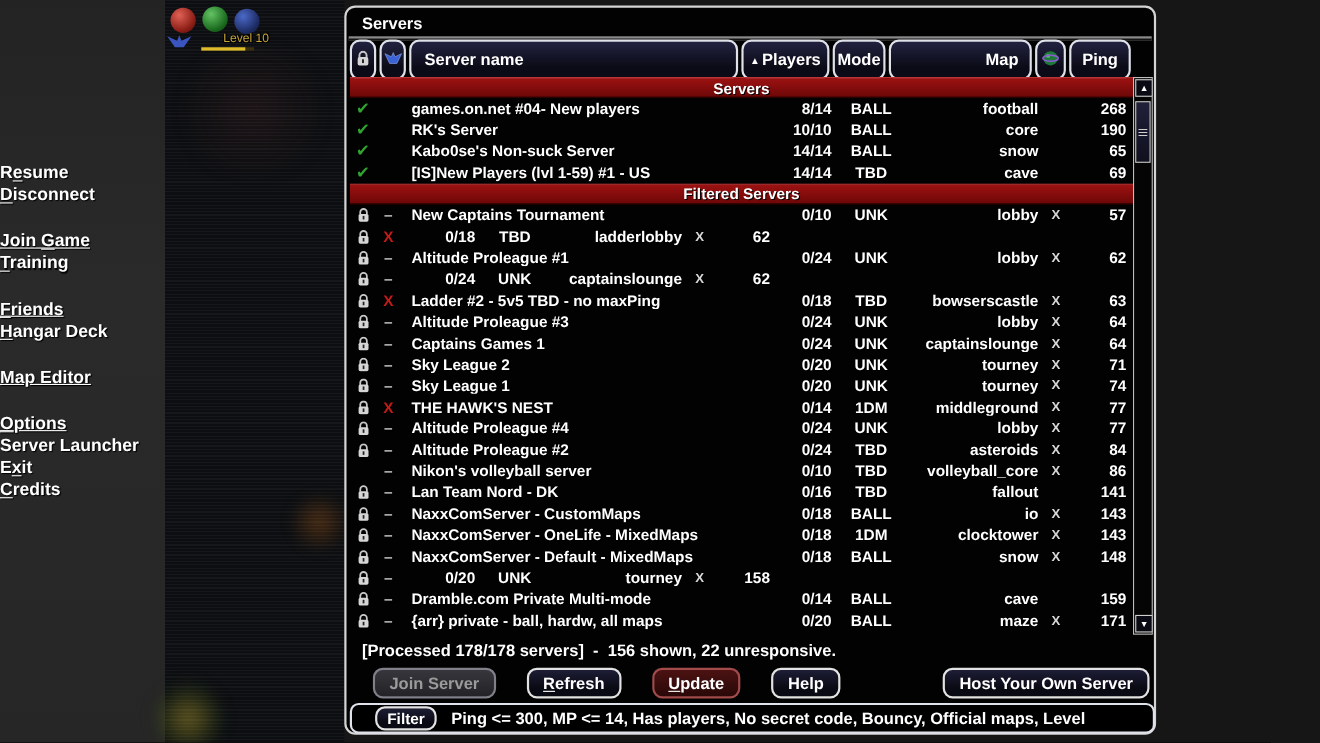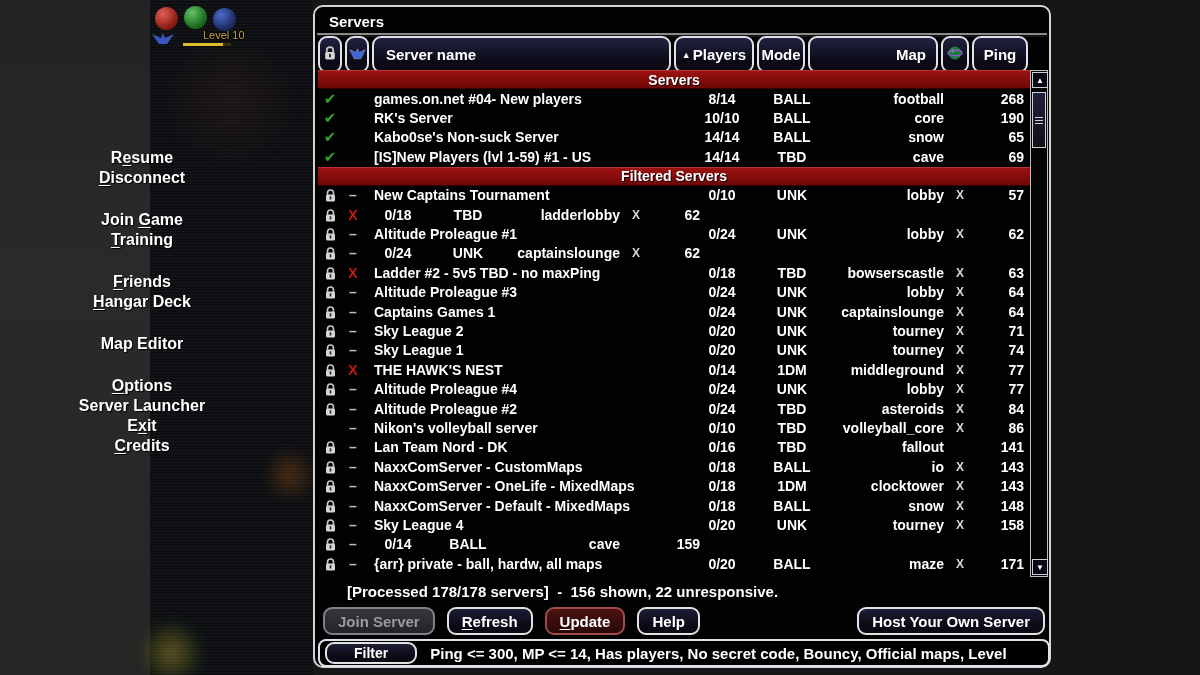--- a/index.html
+++ b/index.html
@@ -29,23 +29,23 @@
   .orb.green{left:184px;top:6px;background:radial-gradient(circle at 35% 30%,#63c263,#1b6b1f 65%,#0a3a0d);}
   .orb.blue{left:213px;top:8px;background:radial-gradient(circle at 35% 30%,#4a69c9,#1d2b62 65%,#0d1433);}
   .hud-eagle{position:absolute;left:151px;top:31px;}
   .hud-level{position:absolute;left:180px;top:29px;font-size:11px;font-weight:normal;color:#c7a43c;
     text-shadow:1px 1px 0 #000,-1px 1px 0 #000,1px -1px 0 #000;margin-left:23px;}
   .hud-xp-track{position:absolute;left:183px;top:43px;width:48px;height:3px;background:#3a3010;}
   .hud-xp-fill{height:3px;background:#ddbb2d;}
 
   
   .menu{position:absolute;left:0;top:148px;width:284px;}
-  .menu-item{display:block;text-align:center;font-size:16px;font-weight:bold;color:#fff;
+  .menu-item{display:block;text-align:left;font-size:16px;font-weight:bold;color:#fff;
     line-height:20px;cursor:pointer;text-shadow:1px 1px 1px #000;}
-  .menu-item.gap{margin-top:22px;}
+  .menu-item.gap{margin-top:22px;text-decoration:underline;}
   .menu-item u{text-underline-offset:2px;}
 
   
   .panel{position:absolute;left:313px;top:5px;width:738px;height:663px;box-sizing:border-box;
     background:#020202;border:2px solid #d4d4d4;border-radius:10px;}
   .panel-title{position:absolute;left:14px;top:6px;font-size:15px;font-weight:bold;color:#fff;}
   .title-sep{position:absolute;left:2px;top:26px;width:730px;height:2px;background:#8a8a8a;border-bottom:2px solid #141414;}
 
   
   .hdr{position:absolute;left:3px;top:32px;width:710px;height:31px;display:flex;gap:3px;align-items:center;}
@@ -65,21 +65,21 @@
   
   .list{position:absolute;left:3px;top:63px;width:712px;height:507px;overflow:hidden;}
   .red-bar{height:19px;display:flex;align-items:center;justify-content:center;
     background:linear-gradient(180deg,#9c1212,#6e0707);border-top:1px solid #b33;border-bottom:1px solid #300;
     color:#fff;font-size:14px;font-weight:bold;box-sizing:border-box;}
   .srow{height:19.4px;display:flex;align-items:center;color:#fff;font-size:14px;font-weight:bold;cursor:pointer;}
   .srow>span{box-sizing:border-box;white-space:nowrap;overflow:hidden;text-shadow:1px 1px 0 rgba(0,0,0,.9);}
   .c-lock{width:24px;text-align:center;}
   .c-flag{width:22px;text-align:center;}
   .c-name{flex:1;padding-left:10px;text-align:left;}
-  .c-players{width:80px;text-align:center;padding-right:12px;}
+  .c-players{width:80px;text-align:right;padding-right:12px;}
   .c-mode{width:48px;text-align:center;}
   .c-map{width:130px;text-align:right;padding-right:2px;}
   .c-x{width:28px;text-align:center;font-size:12px;color:#d8d8d8;}
   .c-ping{width:56px;text-align:right;padding-right:6px;}
   .chk{color:#2fa52f;font-size:15px;}
   .dash{color:#b9b9b9;}
   .redx{color:#c61a1a;}
   .lockic svg{vertical-align:-2px;}
 
   
@@ -87,34 +87,34 @@
     background:#050505;border:1px solid #bdbdbd;}
   .sc-btn{position:absolute;left:1px;width:14px;height:14px;background:#0a0a14;border:1px solid #cfcfcf;
     display:flex;align-items:center;justify-content:center;color:#fff;font-size:8px;cursor:pointer;}
   .sc-up{top:1px;} .sc-down{bottom:1px;}
   .sc-thumb{position:absolute;left:1px;top:21px;width:14px;height:56px;box-sizing:border-box;
     background:linear-gradient(180deg,#20203a,#10101e);border:1px solid #cfcfcf;cursor:pointer;}
   .sc-grip{position:absolute;left:2px;right:2px;top:24px;height:8px;
     background:repeating-linear-gradient(180deg,#cfcfcf 0 1px,transparent 1px 3px);}
 
   
-  .status{position:absolute;left:32px;top:576px;color:#fff;font-size:15px;font-weight:bold;white-space:pre;}
+  .status{position:absolute;left:14px;top:576px;color:#fff;font-size:15px;font-weight:bold;white-space:pre;}
   .btn-row{position:absolute;left:8px;top:600px;width:722px;display:flex;gap:12px;align-items:center;}
   .btn{box-sizing:border-box;height:28px;padding:0 13px;border:2px solid #e2e2e2;border-radius:9px;
     background:linear-gradient(180deg,#1d1d36,#0a0a14 70%);color:#fff;font-size:15px;font-weight:bold;
-    display:flex;align-items:center;cursor:pointer;white-space:nowrap;}
+    display:flex;align-items:center;cursor:pointer;white-space:nowrap;margin-left:16px;}
   .btn u{text-underline-offset:2px;}
   .btn-disabled{border-color:#80808a;background:linear-gradient(180deg,#36363c,#232327);color:#9b9b9b;cursor:default;}
   .btn-update{border-color:#a34b4b;background:linear-gradient(180deg,#4b1212,#2a0808);}
   .btn-host{margin-left:auto;}
 
   
   .filter-bar{position:absolute;left:3px;top:632px;width:732px;height:28px;box-sizing:border-box;
     border:2px solid #dfe2ea;border-radius:8px;background:#000;display:flex;align-items:center;gap:13px;padding:0 5px;}
-  .filter-btn{height:22px;padding:0 27px;font-size:14px;}
+  .filter-btn{height:22px;padding:0 9px;font-size:14px;}
   .filter-text{color:#fff;font-size:15px;font-weight:bold;white-space:nowrap;}
 </style>
 </head>
 <body>
 
 <div class="bg-left-strip"></div>
 <div class="bg-game">
   <div class="blob dim1"></div>
   <div class="blob orange"></div>
   <div class="blob coin"></div>
@@ -466,34 +466,34 @@
           <span class="c-x">X</span>
           <span class="c-ping">148</span>
         </div>
         <div class="srow">
           <span class="c-lock"><span class="lockic"><svg width="11" height="13" viewBox="0 0 11 13">
                 <path d="M2.5 6V4a3 3 0 0 1 6 0v2" fill="none" stroke="#c9c9c9" stroke-width="1.6"></path>
                 <rect x="1" y="5.5" width="9" height="7" rx="1.5" fill="#d6d6d6"></rect>
                 <rect x="4.7" y="7.3" width="1.6" height="3.2" fill="#222"></rect>
               </svg></span></span>
           <span class="c-flag"><span class="dash">–</span></span>
-          <span class="c-name">Sky League 4</span>
           <span class="c-players">0/20</span>
           <span class="c-mode">UNK</span>
           <span class="c-map">tourney</span>
           <span class="c-x">X</span>
           <span class="c-ping">158</span>
         </div>
         <div class="srow">
           <span class="c-lock"><span class="lockic"><svg width="11" height="13" viewBox="0 0 11 13">
                 <path d="M2.5 6V4a3 3 0 0 1 6 0v2" fill="none" stroke="#c9c9c9" stroke-width="1.6"></path>
                 <rect x="1" y="5.5" width="9" height="7" rx="1.5" fill="#d6d6d6"></rect>
                 <rect x="4.7" y="7.3" width="1.6" height="3.2" fill="#222"></rect>
               </svg></span></span>
           <span class="c-flag"><span class="dash">–</span></span>
+          <span class="c-name">Dramble.com Private Multi-mode</span>
           <span class="c-players">0/14</span>
           <span class="c-mode">BALL</span>
           <span class="c-map">cave</span>
           <span class="c-x"></span>
           <span class="c-ping">159</span>
         </div>
         <div class="srow">
           <span class="c-lock"><span class="lockic"><svg width="11" height="13" viewBox="0 0 11 13">
                 <path d="M2.5 6V4a3 3 0 0 1 6 0v2" fill="none" stroke="#c9c9c9" stroke-width="1.6"></path>
                 <rect x="1" y="5.5" width="9" height="7" rx="1.5" fill="#d6d6d6"></rect>

